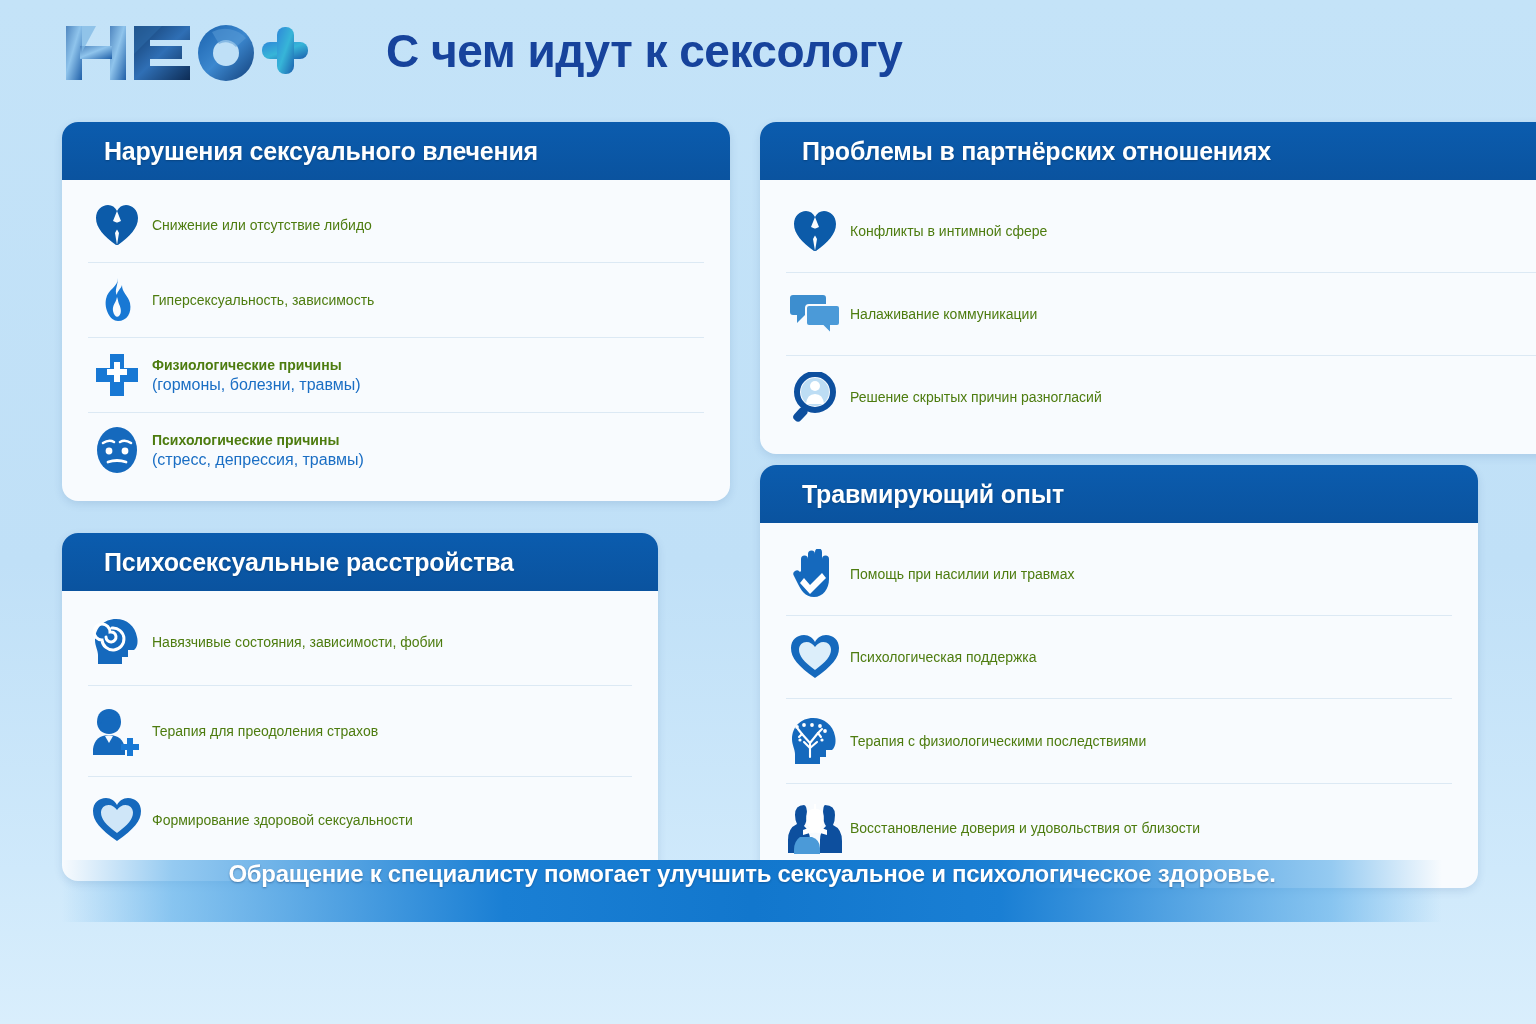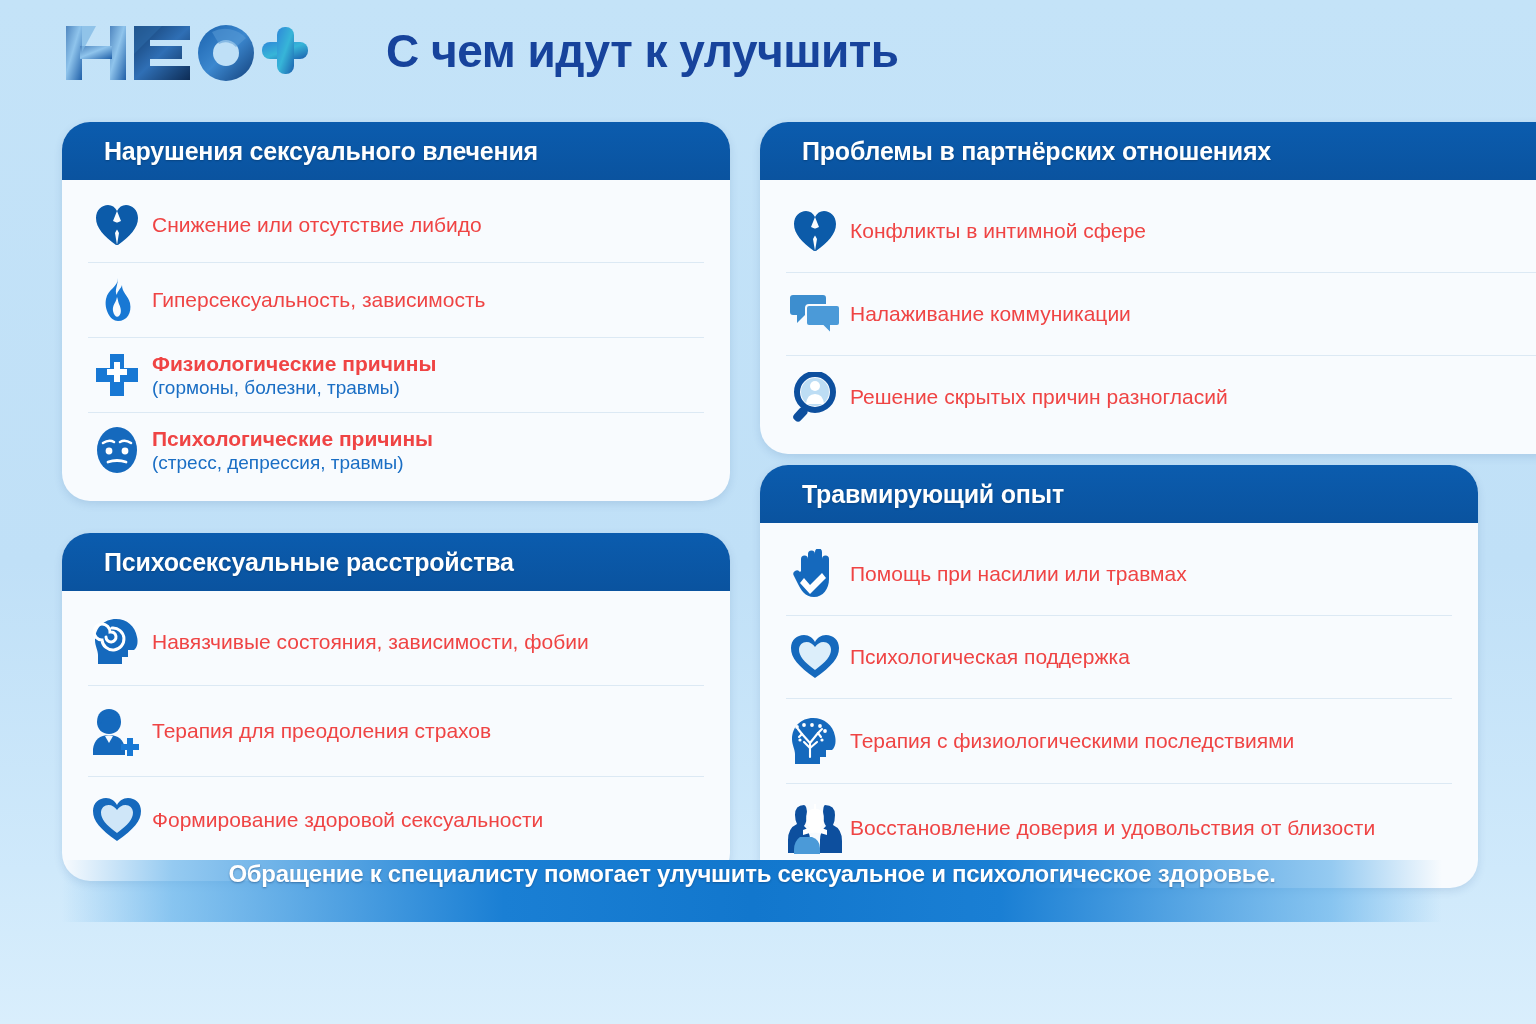--- a/index.html
+++ b/index.html
@@ -46,21 +46,21 @@
     font-size: 46px;
     font-weight: bold;
     letter-spacing: -0.5px;
     color: #17439c;
     white-space: nowrap;
   }
 
   
   .card {
     position: absolute;
-    border-radius: 28px;
+    border-radius: 16px;
     background: #f8fbfe;
     box-shadow: 0 3px 9px rgba(20,70,130,0.13);
     overflow: hidden;
   }
   .card-head {
     height: 58px;
     background: linear-gradient(180deg, #0b5cae 0%, #0a539f 100%);
     display: flex;
     align-items: center;
     padding-left: 42px;
@@ -93,36 +93,36 @@
     height: 56px;
     display: flex;
     align-items: center;
     justify-content: center;
     margin-right: 6px;
   }
   .row-icon svg { display: block; }
 
   .row-text { line-height: 1.12; }
   .row-title {
-    font-size: 21px;
-    color: #ef4444;
+    font-size: 14px;
+    color: #4d7c0f;
     font-weight: normal;
     white-space: nowrap;
   }
   .row-title.bold { font-weight: bold; }
   .row-sub {
-    font-size: 19px;
+    font-size: 16px;
     color: #1a6ec4;
     white-space: nowrap;
     margin-top: 2px;
   }
 
   
   #card-libido      { left: 62px;  top: 122px; width: 668px; }
-  #card-psychosex   { left: 62px;  top: 533px; width: 668px; }
+  #card-psychosex   { left: 62px;  top: 533px; width: 596px; }
   #card-partner     { left: 760px; top: 122px; width: 808px; }
   #card-trauma      { left: 760px; top: 437px; width: 718px; margin-top: 28px; }
 
   
   .footer {
     position: absolute;
     left: 62px;
     top: 860px;
     width: 1380px;
     height: 62px;
@@ -197,21 +197,21 @@
           <path d="M150,10 a28,28 0 0 1 34,6 l-10,9 a14,14 0 0 0 -17,-3 z" fill="#5a9ad5" opacity="0.55"></path>
         </g>
 
         <g>
           <rect x="200" y="20" width="46" height="17" rx="8" fill="url(#gP)"></rect>
           <rect x="215" y="5" width="17" height="47" rx="8" fill="url(#gP)"></rect>
         </g>
       </svg>
     </div>
 
-    <div class="title">С чем идут к улучшить</div>
+    <div class="title">С чем идут к сексологу</div>
   </div>
 
   <div class="card" id="card-libido">
     <div class="card-head">
       <span class="card-head-text">Нарушения сексуального влечения</span>
     </div>
     <div class="card-body">
 
       <div class="row">
         <span class="row-icon">

